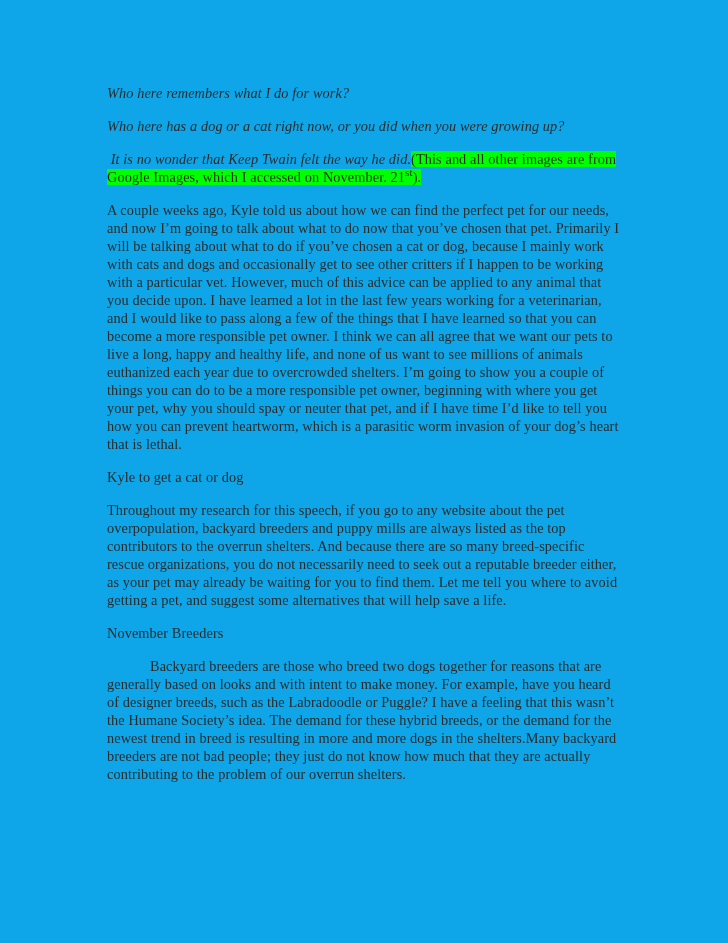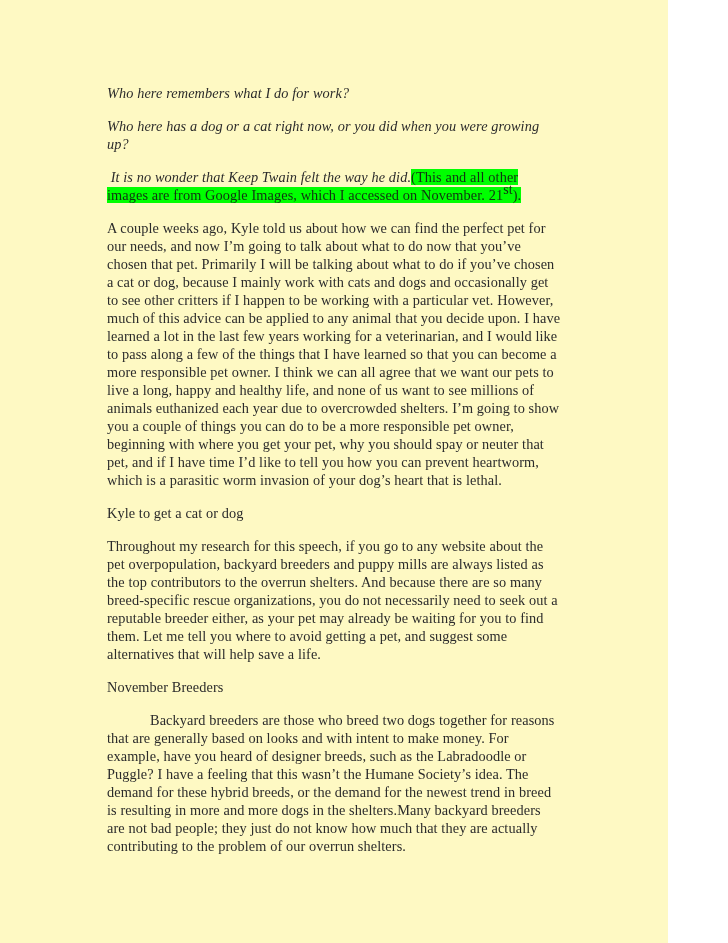--- a/index.html
+++ b/index.html
@@ -8,45 +8,45 @@
     background: #ffffff;
   }
   body {
     width: 728px;
     height: 943px;
     overflow: hidden;
     font-family: "Liberation Serif", "DejaVu Serif", serif;
   }
   .page {
     box-sizing: border-box;
-    width: 668px;
+    width: 728px;
     height: 943px;
     padding: 84px 106px 0 107px;
-    background: #fef9c3;
+    background: #0ea5e9;
   }
   .para {
     margin: 0 0 15px 0;
     font-size: 14.3px;
     line-height: 18px;
     color: #2b2b2b;
     text-align: left;
     letter-spacing: 0.1px;
   }
   .italic {
     font-style: italic;
   }
   .pre-space {
     white-space: pre-wrap;
   }
   .highlight {
     background: #00ff00;
     color: #113311;
   }
   .highlight sup {
-    font-size: 14px;
+    font-size: 11px;
     line-height: 0;
     vertical-align: super;
   }
   .indent-first {
     text-indent: 43px;
   }
 </style>
 </head>
 <body>
 

